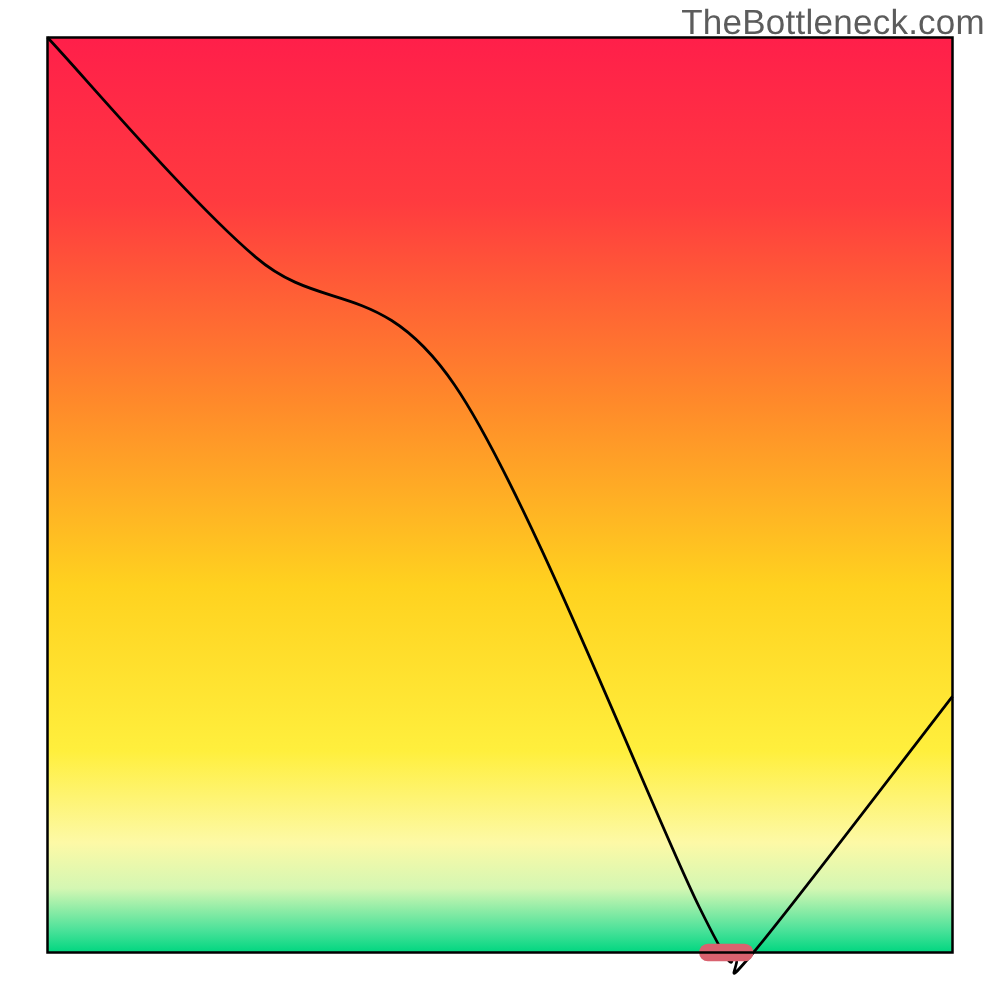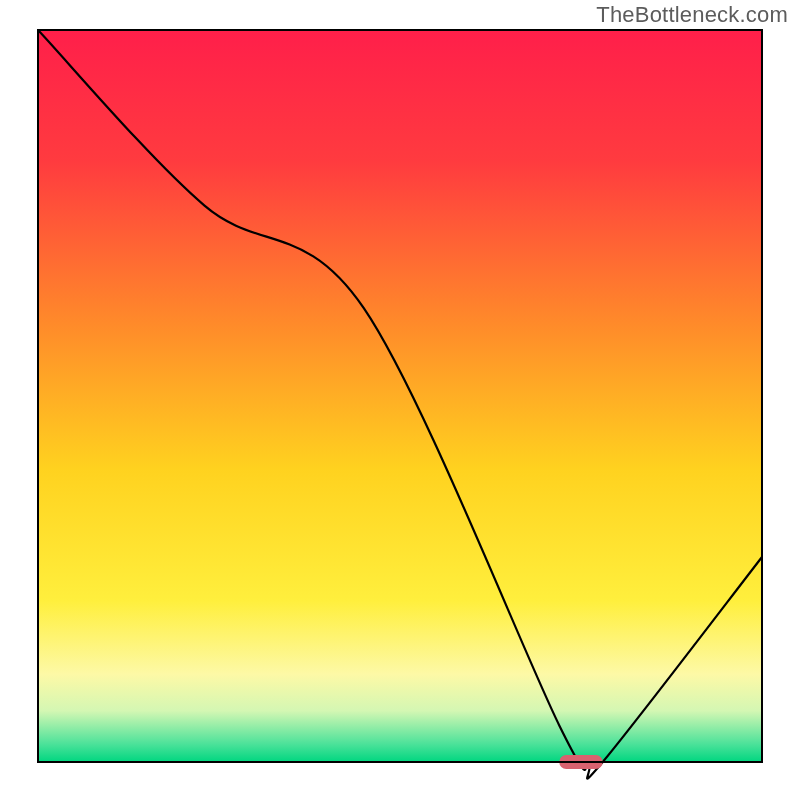--- a/index.html
+++ b/index.html
@@ -12,21 +12,21 @@
   }
   .container {
     position: relative;
     width: 800px;
     height: 800px;
   }
   .watermark {
     position: absolute;
     top: 2px;
     right: 12px;
-    font-size: 22px;
+    font-size: 28px;
     font-weight: 400;
     color: #5c5c5c;
     letter-spacing: 0.2px;
     z-index: 3;
   }
   svg.chart {
     position: absolute;
     top: 0;
     left: 0;
   }

